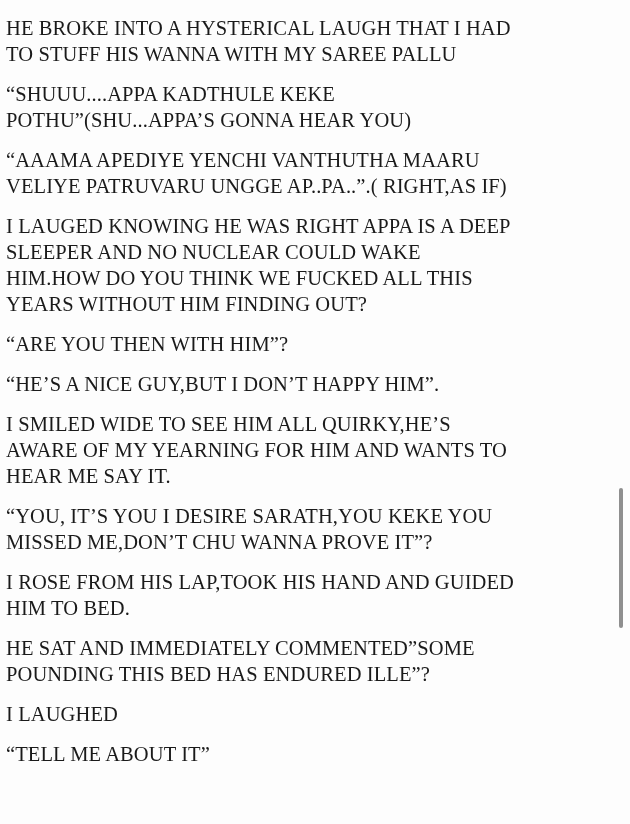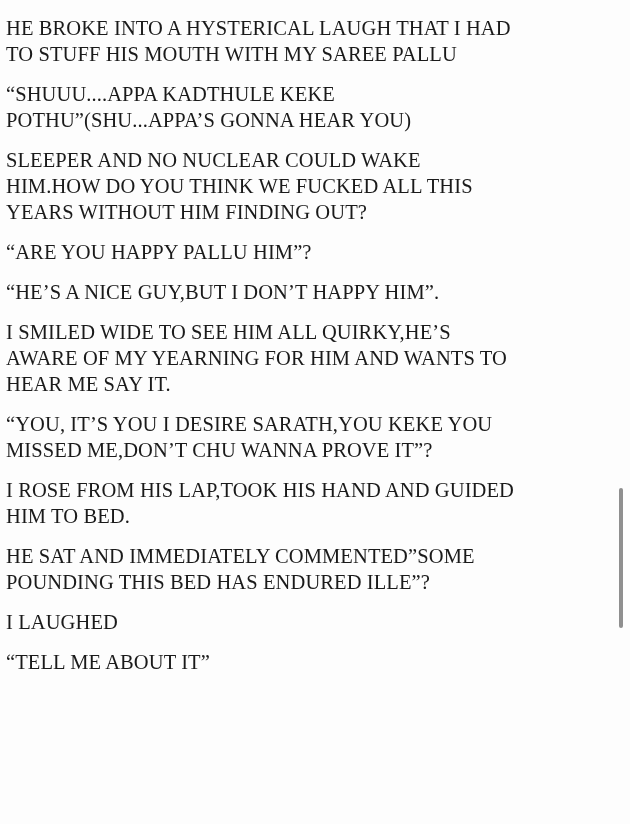--- a/index.html
+++ b/index.html
@@ -54,33 +54,38 @@
     border-radius: 2px;
   }
 </style>
 </head>
 <body style="background: rgb(253, 253, 253);">
 
 <div class="page" style="color: rgb(26, 26, 26);">
   <div id="paragraphs">
       <div class="para">
         <div class="line">HE BROKE INTO A HYSTERICAL LAUGH THAT I HAD</div>
-        <div class="line">TO STUFF HIS MOUTH WITH MY SAREE PALLU</div>
+        <div class="line">TO STUFF HIS WANNA WITH MY SAREE PALLU</div>
       </div>
       <div class="para">
         <div class="line">“SHUUU....APPA KADTHULE KEKE</div>
         <div class="line">POTHU”(SHU...APPA’S GONNA HEAR YOU)</div>
       </div>
       <div class="para">
+        <div class="line">“AAAMA APEDIYE YENCHI VANTHUTHA MAARU</div>
+        <div class="line">VELIYE PATRUVARU UNGGE AP..PA..”.( RIGHT,AS IF)</div>
+      </div>
+      <div class="para">
+        <div class="line">I LAUGED KNOWING HE WAS RIGHT APPA IS A DEEP</div>
         <div class="line">SLEEPER AND NO NUCLEAR COULD WAKE</div>
         <div class="line">HIM.HOW DO YOU THINK WE FUCKED ALL THIS</div>
         <div class="line">YEARS WITHOUT HIM FINDING OUT?</div>
       </div>
       <div class="para">
-        <div class="line">“ARE YOU HAPPY PALLU HIM”?</div>
+        <div class="line">“ARE YOU THEN WITH HIM”?</div>
       </div>
       <div class="para">
         <div class="line">“HE’S A NICE GUY,BUT I DON’T HAPPY HIM”.</div>
       </div>
       <div class="para">
         <div class="line">I SMILED WIDE TO SEE HIM ALL QUIRKY,HE’S</div>
         <div class="line">AWARE OF MY YEARNING FOR HIM AND WANTS TO</div>
         <div class="line">HEAR ME SAY IT.</div>
       </div>
       <div class="para">

